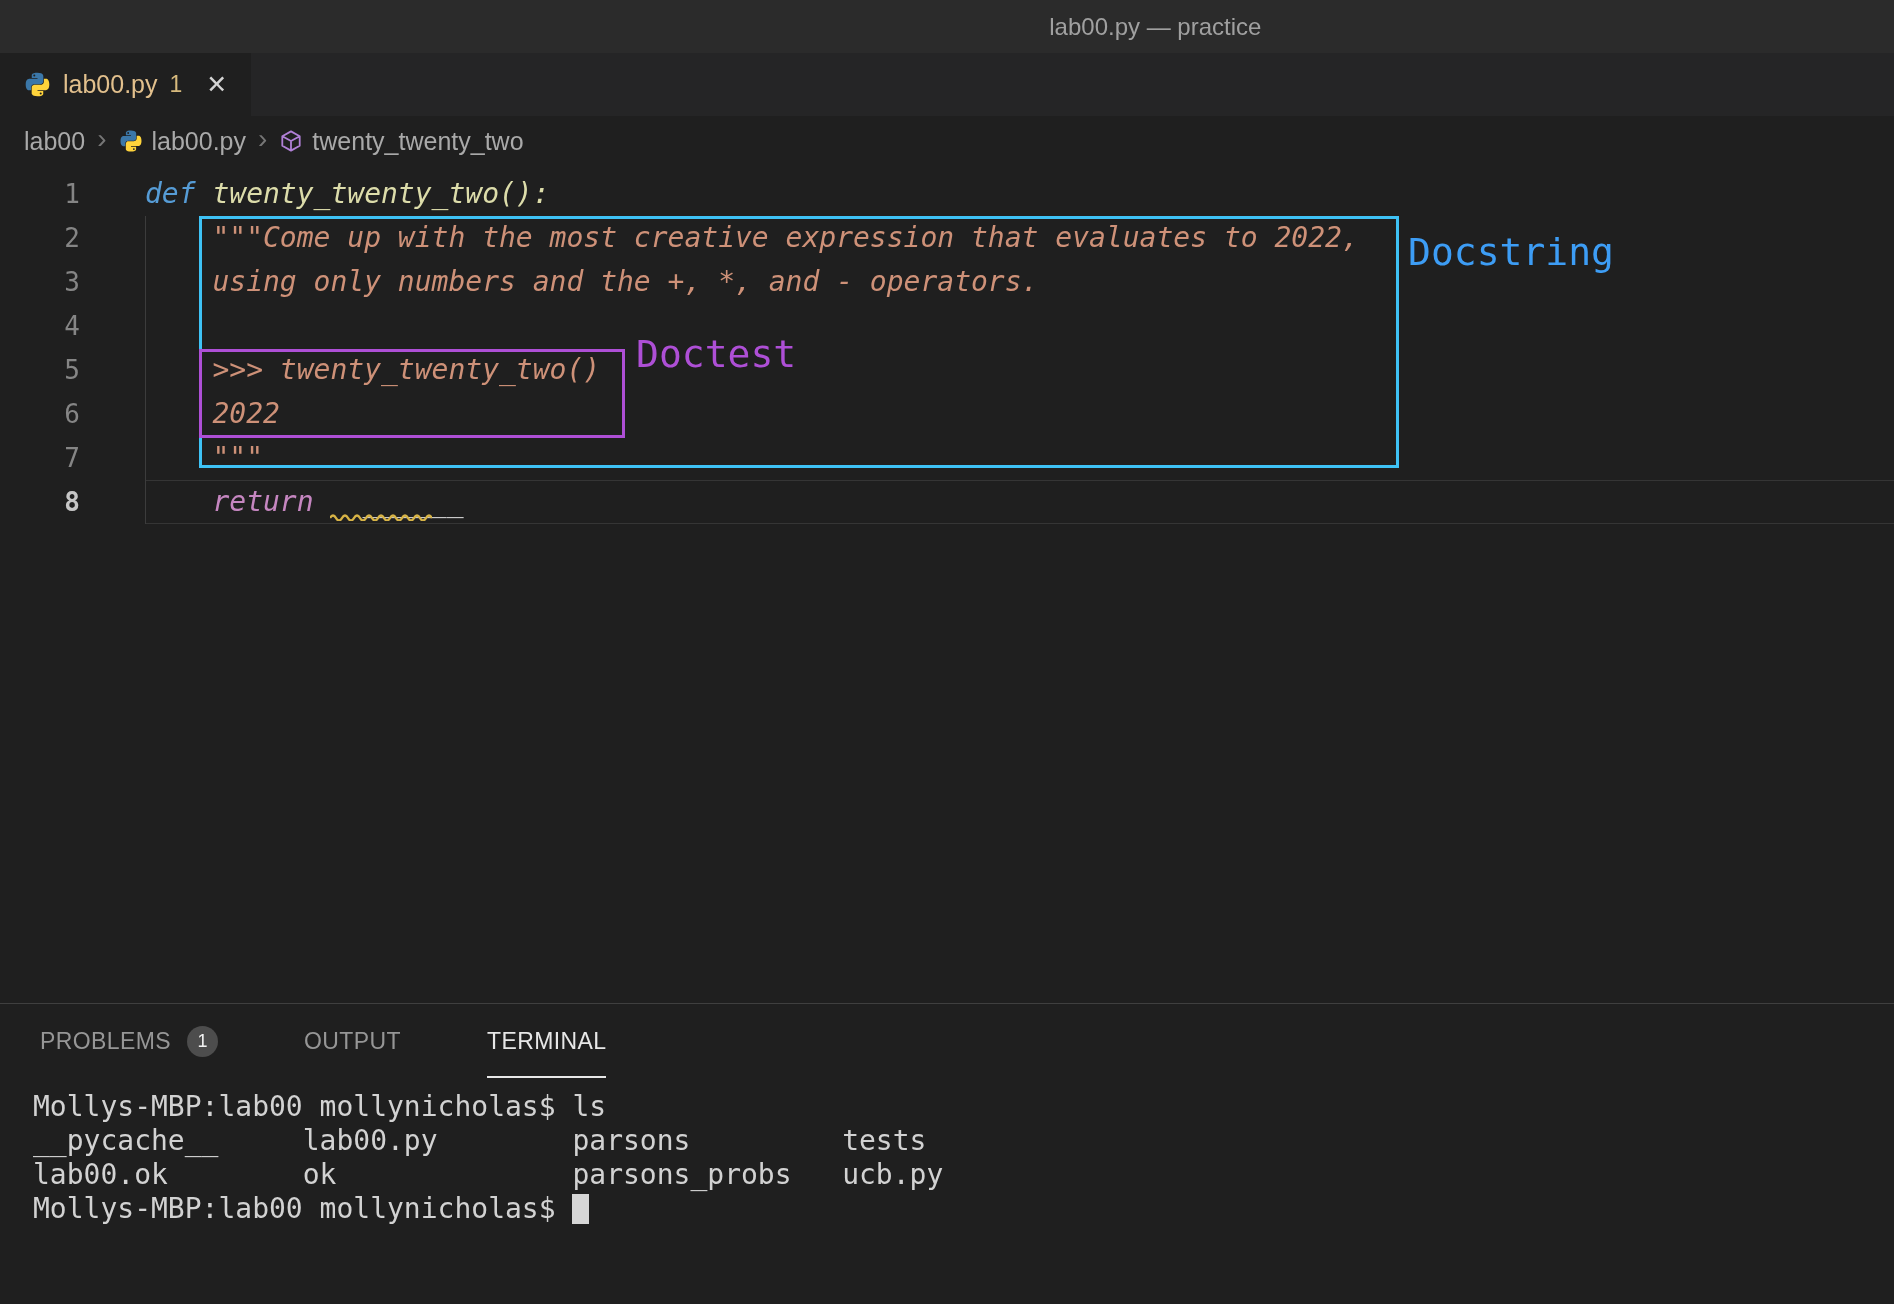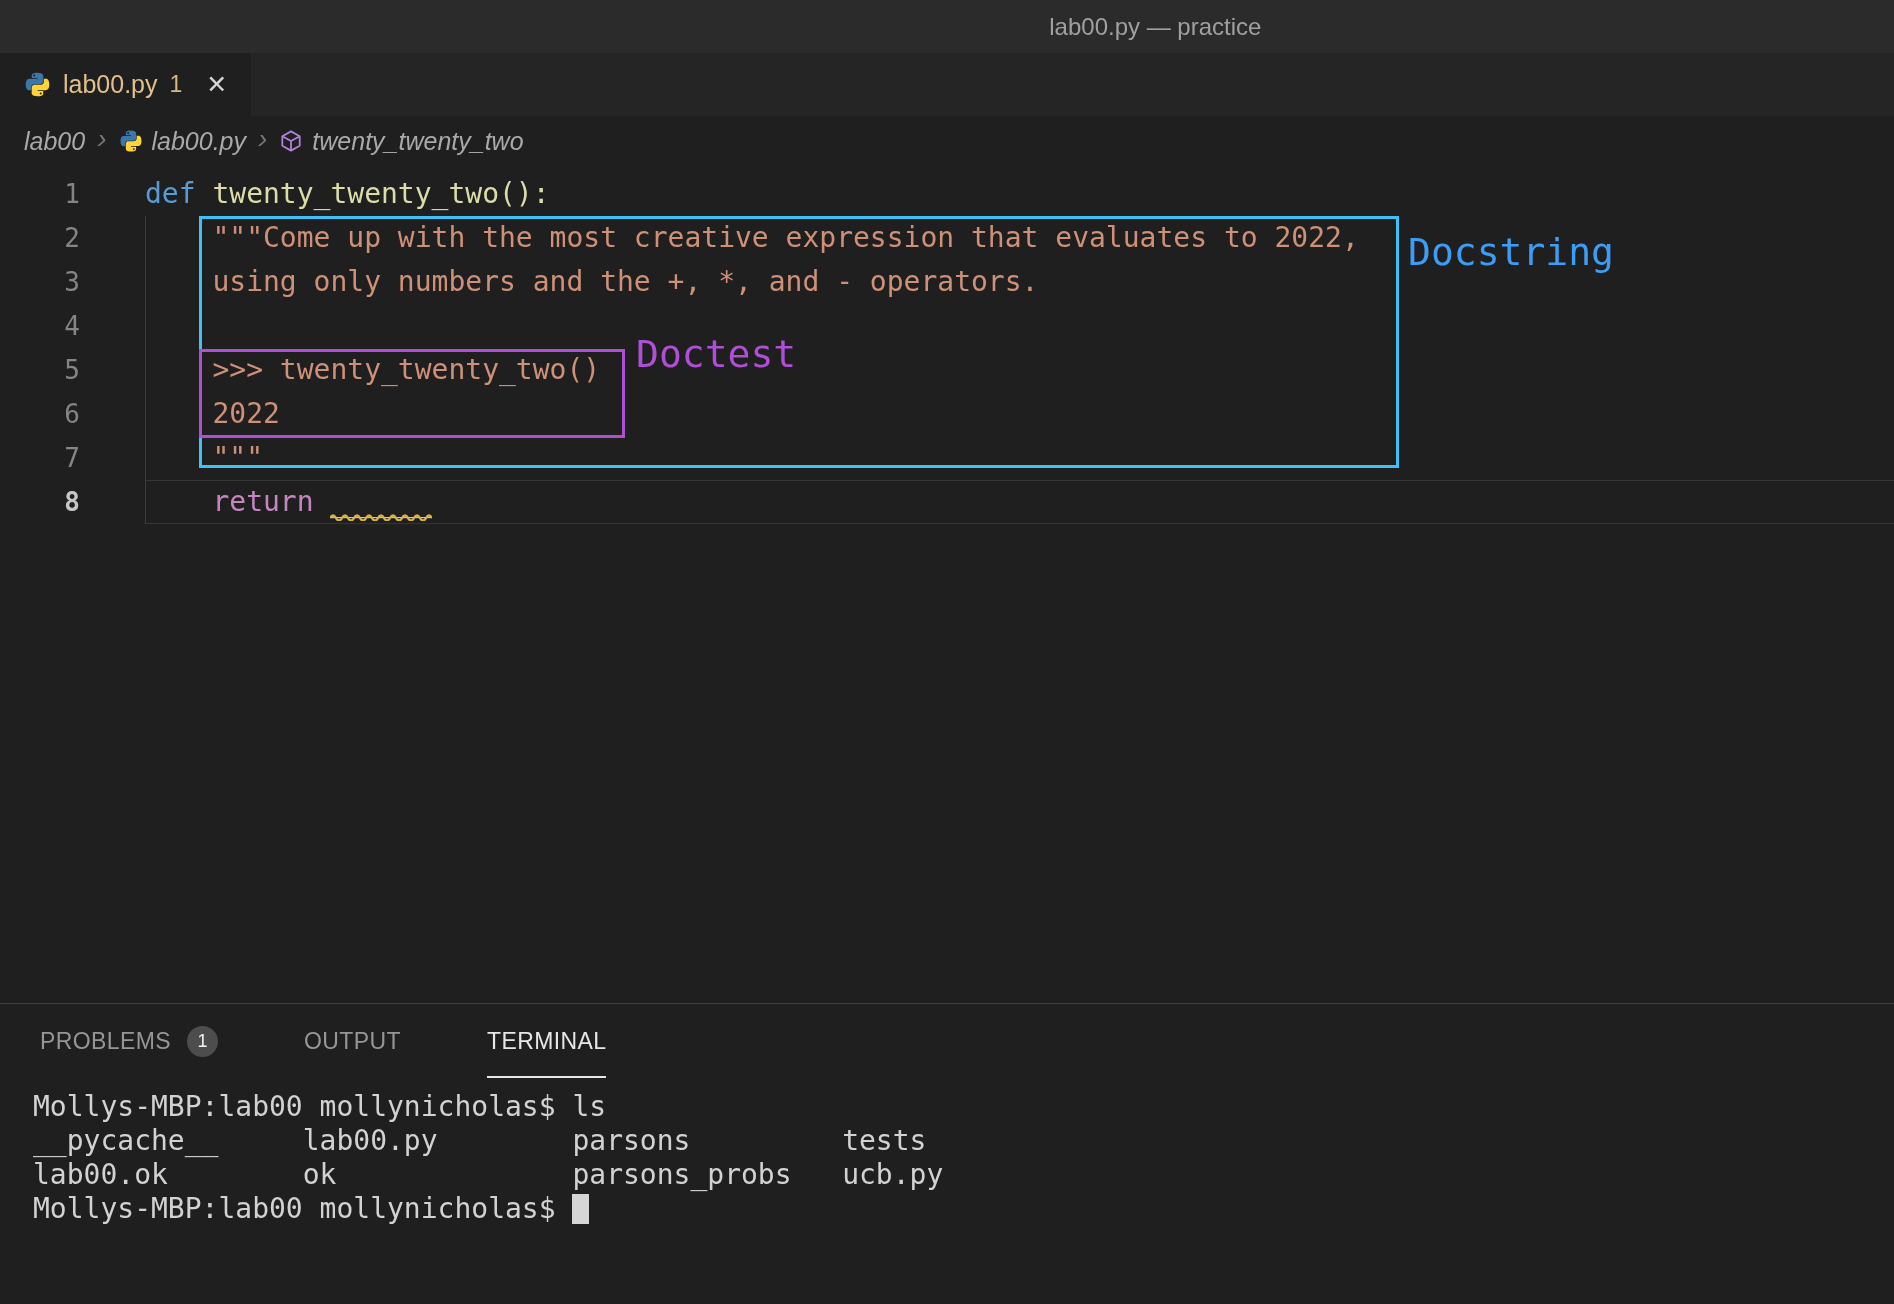--- a/index.html
+++ b/index.html
@@ -13,43 +13,43 @@
 
   
   .tabbar { height:63px; background:#252526; display:flex; }
   .tab { display:flex; align-items:center; gap:12px; padding:0 24px; background:#1f1f1f; }
   .tab-label { color:#e2c08d; font-size:25px; }
   .tab-badge { color:#d7ba7d; font-size:23px; }
   .tab-close { color:#d4d4d4; font-size:25px; margin-left:12px; cursor:pointer; }
 
   
   .breadcrumbs { height:50px; display:flex; align-items:center; padding-left:24px;
-                 gap:12px; font-size:25px; color:#a9a9a9;font-style:italic; }
+                 gap:12px; font-size:25px; color:#a9a9a9; }
   .crumb { display:flex; align-items:center; gap:9px; white-space:nowrap; }
   .crumb-sep { color:#767676; font-size:28px; line-height:1; padding-bottom:4px; }
 
   
   .editor { position:relative; height:837px; padding-top:6px;
             font-family:"DejaVu Sans Mono", monospace; font-size:28px; }
   .row { display:flex; height:44px; line-height:44px; }
   .gutter { flex:none; width:145px; padding-right:65px; text-align:right;
             color:#858585; font-size:26px; }
-  .code { flex:1; white-space:pre; color:#d4d4d4; }
+  .code { flex:1; white-space:pre; color:#d4d4d4;font-style:italic; }
   .kw   { color:#569cd6; }
   .fn   { color:#dcdcaa; }
   .str  { color:#ce9178; }
   .ctrl { color:#c586c0; }
   .row.current .code { height:44px; border-top:1px solid rgba(255,255,255,0.10);
                        border-bottom:1px solid rgba(255,255,255,0.10); line-height:42px; }
   .row.current .gutter span { color:#c6c6c6; font-weight:bold; }
   .indent-guide { position:absolute; left:145px; top:50px; width:1px; height:308px;
                   background:#3c3c3c; }
 
   .blank-wrap { position:relative; display:inline-block; }
-  .blank { color:#cfcfcf; }
+  .blank { color:#cfcfcf;margin-left:32px; }
   .squiggle { position:absolute; left:0; bottom:2px; }
 
   
   .ann-box { position:absolute; pointer-events:none; }
   .box-docstring { left:199px; top:50px;  width:1200px; height:252px; border:3px solid #3ec2f5; }
   .box-doctest   { left:199px; top:183px; width:426px;  height:89px;  border:3px solid #ae4fd6; }
   .ann-label { position:absolute; font-size:38px; pointer-events:none; white-space:nowrap; }
   .label-docstring { left:1408px; top:64px;  color:#3d9df5; }
   .label-doctest   { left:636px;  top:166px; color:#ae4fd6; }
 

